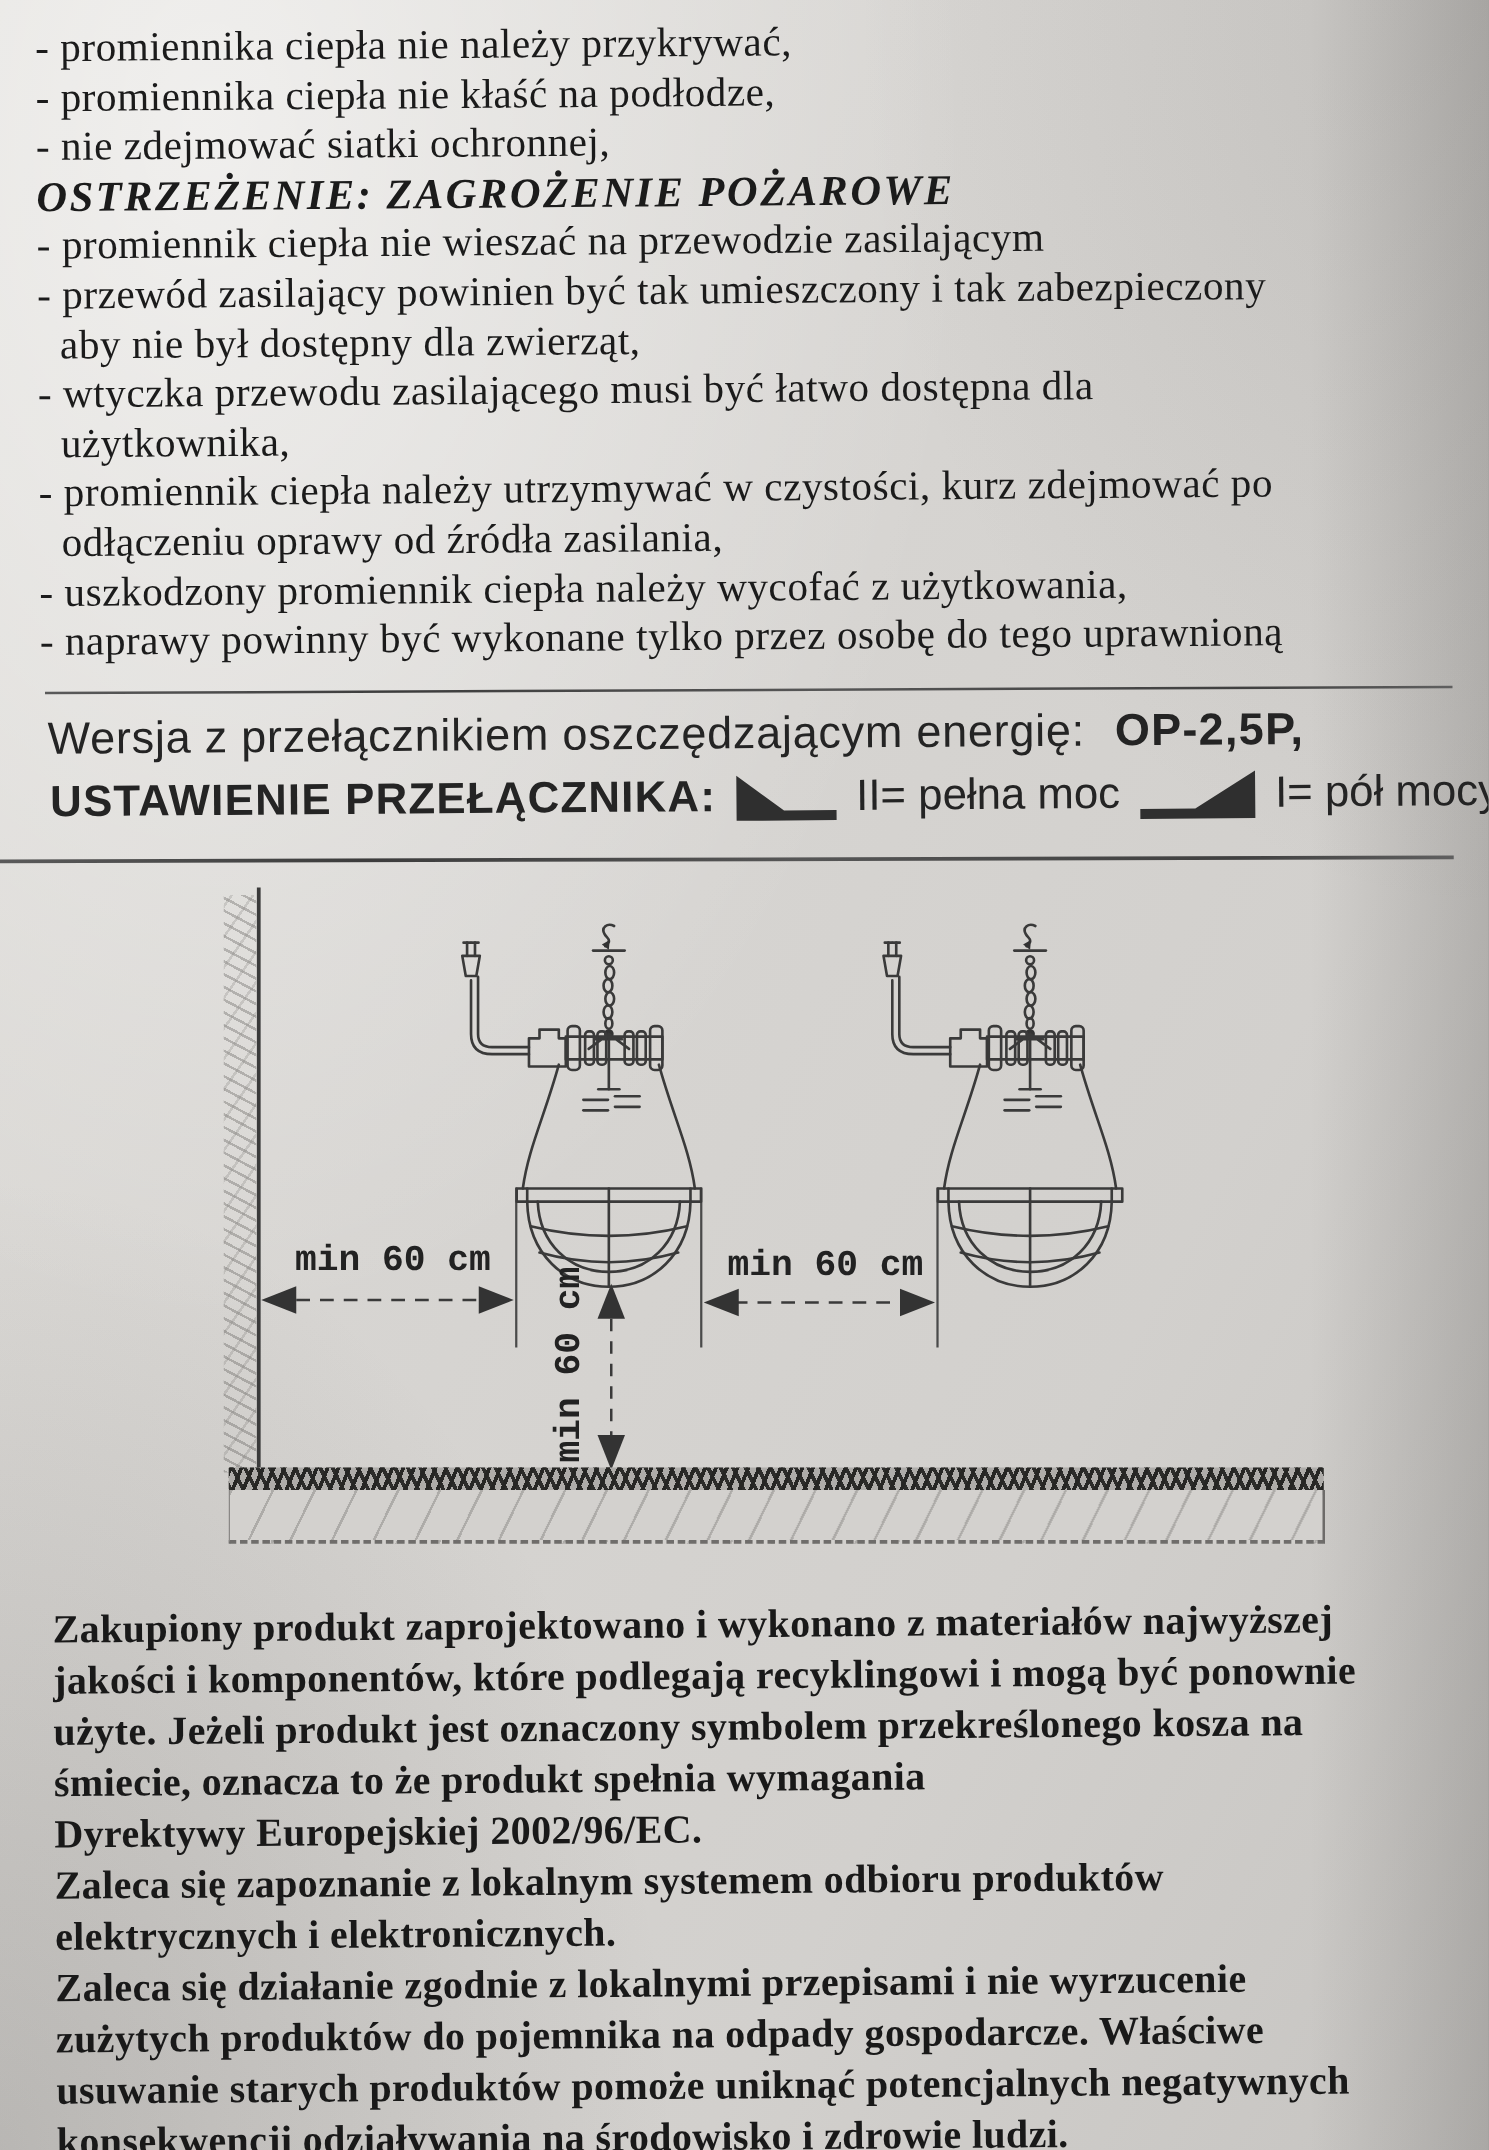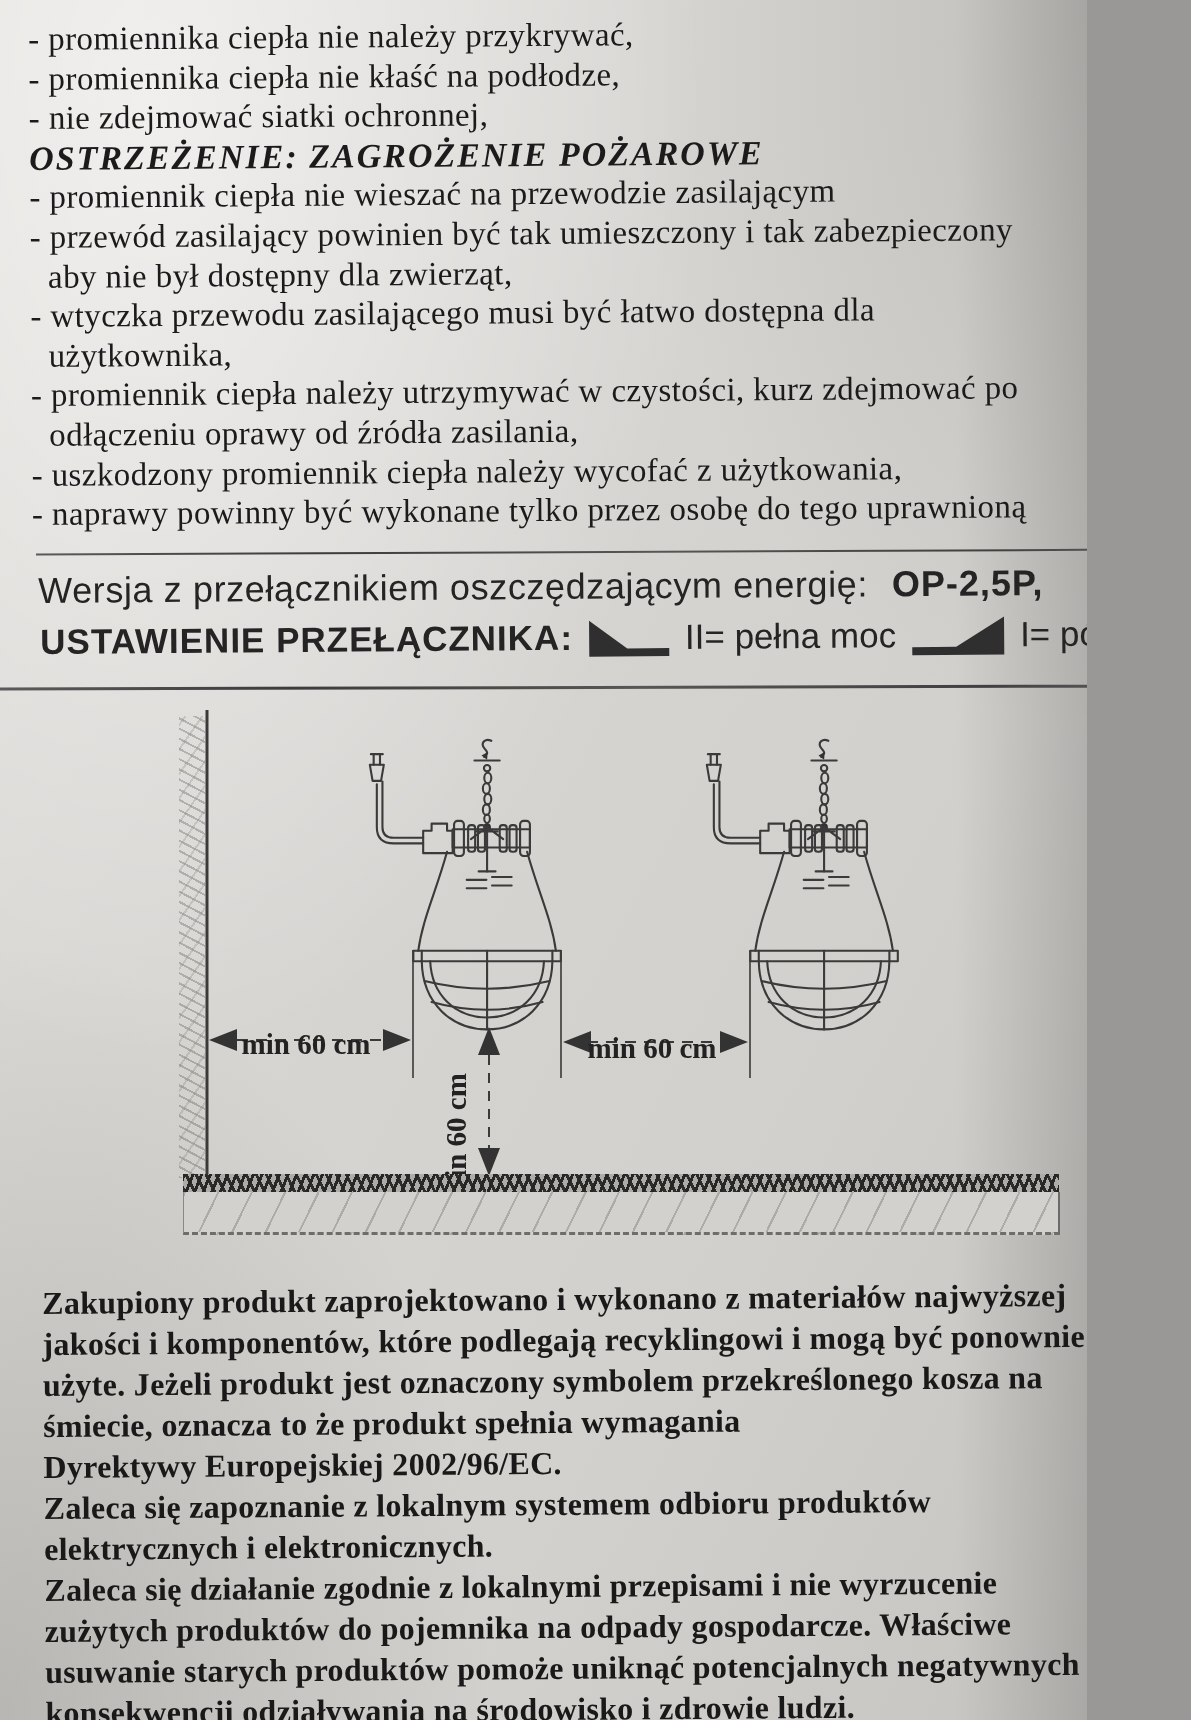--- a/index.html
+++ b/index.html
@@ -1,17 +1,17 @@
 <!DOCTYPE html>
 <html><head>
 <meta charset="utf-8">
 <style>
   html,body{margin:0;padding:0;background:#9a9896;}
   .page{
-    position:relative;width:1087px;height:1720px;overflow:hidden;
+    position:relative;width:1191px;height:1720px;overflow:hidden;
     background:
       radial-gradient(ellipse at 14% 6%, rgba(255,255,255,.55), transparent 42%),
       radial-gradient(ellipse at 100% 0%, rgba(105,103,100,.18), transparent 30%),
       radial-gradient(ellipse at 0% 100%, rgba(80,78,75,.22), transparent 32%),
       linear-gradient(to right, rgba(0,0,0,0) 88%, rgba(70,68,66,.22) 100%),
       linear-gradient(118deg, #e0deda 0%, #d7d5d2 38%, #d2d0cd 70%, #c6c4c1 100%);
     font-family:"Liberation Serif", serif;color:#1c1c1c;
   }
   .tilt{transform:rotate(-0.45deg);transform-origin:0 0;}
 
@@ -46,22 +46,22 @@
     background:repeating-linear-gradient(28deg, rgba(75,73,70,.55) 0 2px, transparent 2px 9px),
                repeating-linear-gradient(-55deg, rgba(75,73,70,.3) 0 2px, transparent 2px 14px);}
   .floor-hatch{position:absolute;left:183px;top:484px;width:876px;height:18px;
     background:
       repeating-linear-gradient(112deg, #262624 0 3px, transparent 3px 8px),
       repeating-linear-gradient(64deg, #2c2c2a 0 3px, transparent 3px 9px),
       #aeaca9;}
   .floor-slab{position:absolute;left:183px;top:502px;width:874px;height:40px;
     background:repeating-linear-gradient(116deg, rgba(85,83,80,.30) 0 2px, transparent 2px 30px), #d3d1ce;
     border-right:2px solid #6d6b69;border-bottom:3px dashed #6f6d6b;border-left:1px solid #8a8886;}
-  .dim-label{position:absolute;font-family:Liberation Serif, serif;font-weight:bold;
-    font-size:29px;color:#222;text-align:center;white-space:nowrap;margin-top:36px;}
+  .dim-label{position:absolute;font-family:Liberation Mono, monospace;font-weight:bold;
+    font-size:29px;color:#222;text-align:center;white-space:nowrap;}
   .dim-label.h{width:140px;}
   .dim-label.v{left:438px;top:344px;height:136px;width:36px;
     writing-mode:vertical-rl;transform:rotate(180deg);text-align:center;line-height:36px;}
 
   
   .bottom-block{position:absolute;left:42px;top:1283px;width:1130px;
     font-size:32px;font-weight:bold;line-height:41px;letter-spacing:.3px;color:#191919;}
   .bline{white-space:nowrap;}
 
   .lineart{stroke:#3a3a3a;stroke-width:3;fill:none;stroke-linecap:round;stroke-linejoin:round;}

